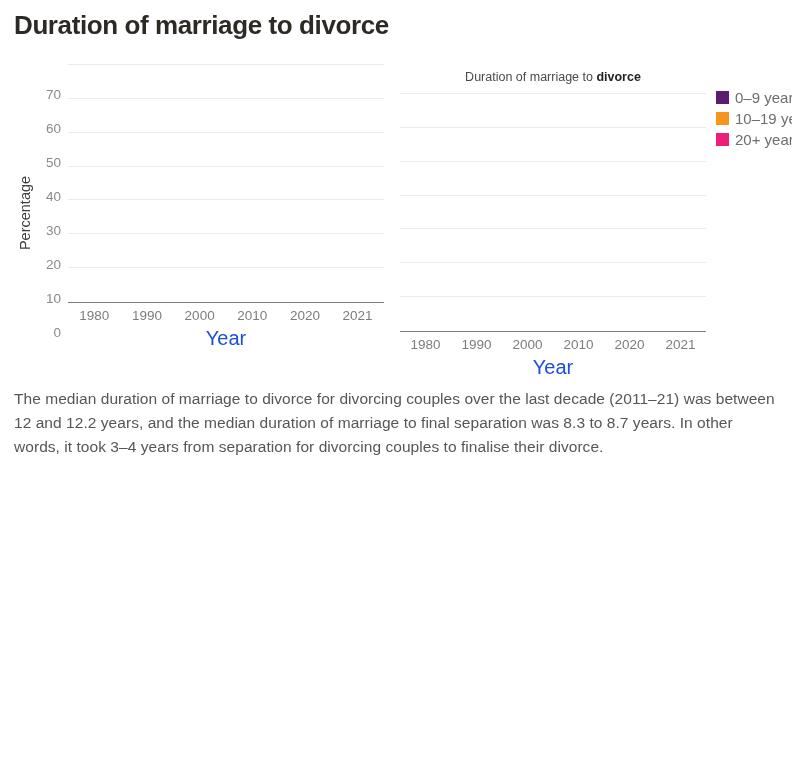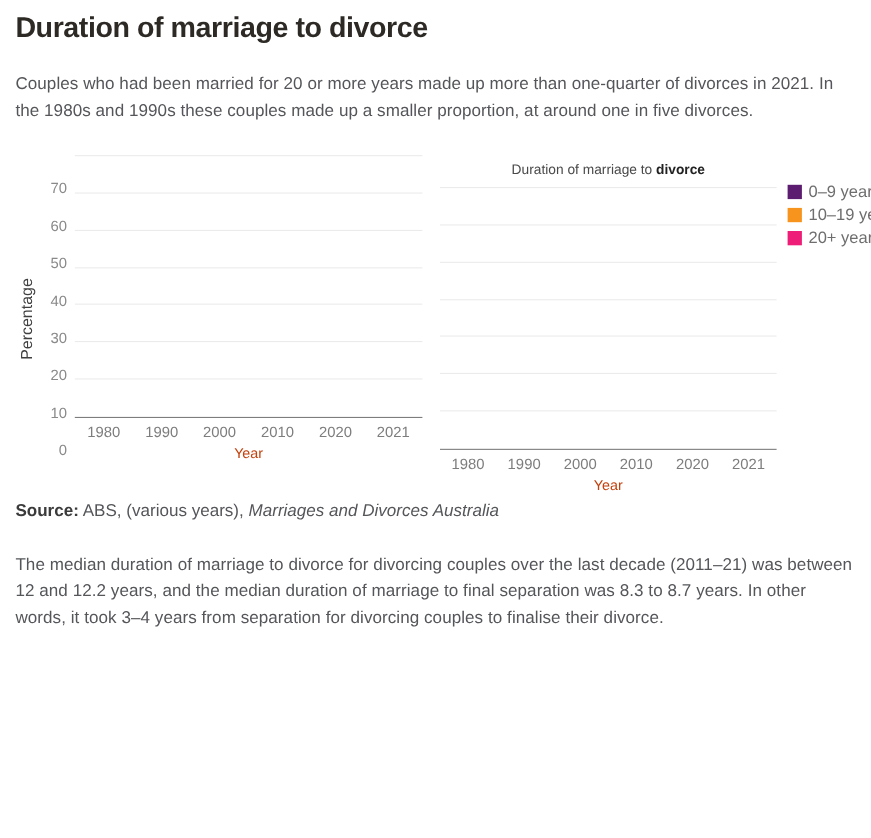--- a/index.html
+++ b/index.html
@@ -50,38 +50,37 @@
   .plot { height: 238px; position: relative; border-bottom: 1.5px solid #7d7d7d; }
   .gridline { position: absolute; left: 0; right: 0; height: 1px; background: #ebebeb; }
   .groups { position: absolute; left: 0; right: 0; top: 0; bottom: 0;
             display: flex; justify-content: space-around; align-items: flex-end; }
   .group { width: 46px; display: flex; justify-content: center; align-items: flex-end; }
   .bar { width: 12px; flex: none; }
 
   .xlabels { display: flex; justify-content: space-around; padding-top: 5px;
              font-size: 13.5px; color: #7d7d7d; }
   .xlabel { width: 46px; text-align: center; }
-  .xaxis-title { text-align: center; font-size: 13px; color: #c2410c; margin-top: 4px; }
+  .xaxis-title { text-align: center; font-size: 20px; color: #1d4ed8; margin-top: 4px; }
 
   .legend { width: 96px; flex: none; padding-top: 24px; padding-left: 10px; }
   .legend-item { display: flex; align-items: center; margin-bottom: 4px; }
   .legend-swatch { width: 13px; height: 13px; margin-right: 6px; flex: none; }
   .legend-label { font-size: 15px; color: #6e6e6e; white-space: nowrap; }
 
   .source-line { font-size: 15.5px; color: #55565a; margin: 8px 0 28px 0; }
   .source-line i { font-style: italic; }
 </style>
 </head>
 <body>
 
 <div class="content">
 
   <h1 class="page-title">Duration of marriage to divorce</h1>
 
-  <p class="para">Couples who had been married for 20 or more years made up more than one-quarter of divorces in 2021. In the 1980s and 1990s these couples made up a smaller proportion, at around one in five divorces.</p>
 
 
   <div class="chart-block">
     <div class="ylab-col">
       <span>Percentage</span>
     </div>
     <div class="yaxis" id="yaxis">
         <span style="bottom: 0%;">0</span>
         <span style="bottom: 14.2857%;">10</span>
         <span style="bottom: 28.5714%;">20</span>
@@ -208,17 +207,16 @@
           <span class="legend-swatch" style="background: rgb(247, 148, 30);"></span>
           <span class="legend-label">10–19 years</span>
         </div>
         <div class="legend-item">
           <span class="legend-swatch" style="background: rgb(238, 29, 120);"></span>
           <span class="legend-label">20+ years</span>
         </div>
       </div>
   </div>
 
-  <p class="source-line"><b>Source:</b><span> ABS, (various years), </span><i>Marriages and Divorces Australia</i></p>
 
   <p class="para">The median duration of marriage to divorce for divorcing couples over the last decade (2011–21) was between 12 and 12.2 years, and the median duration of marriage to final separation was 8.3 to 8.7 years. In other words, it took 3–4 years from separation for divorcing couples to finalise their divorce.</p>
 
 </div>
 
 </body></html>

